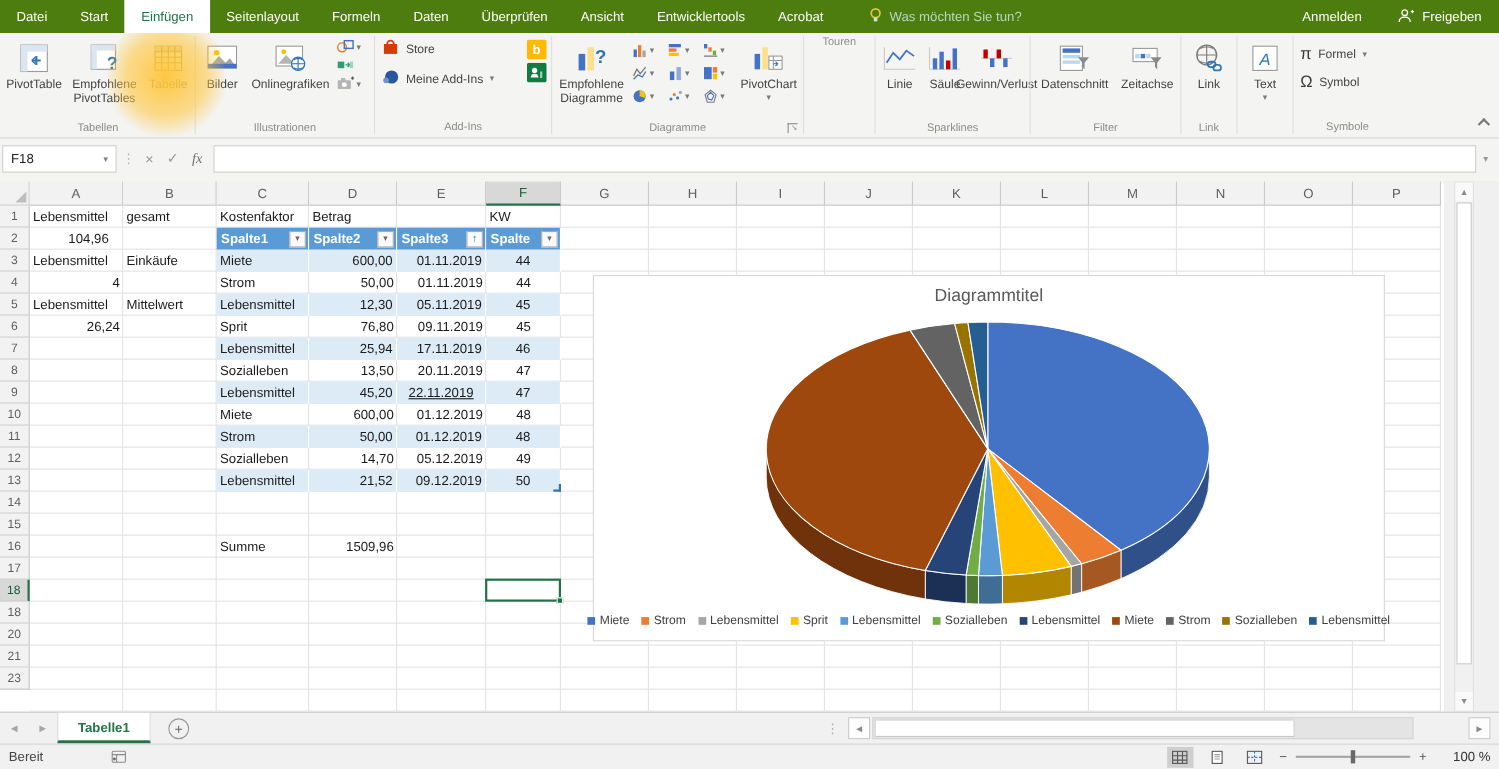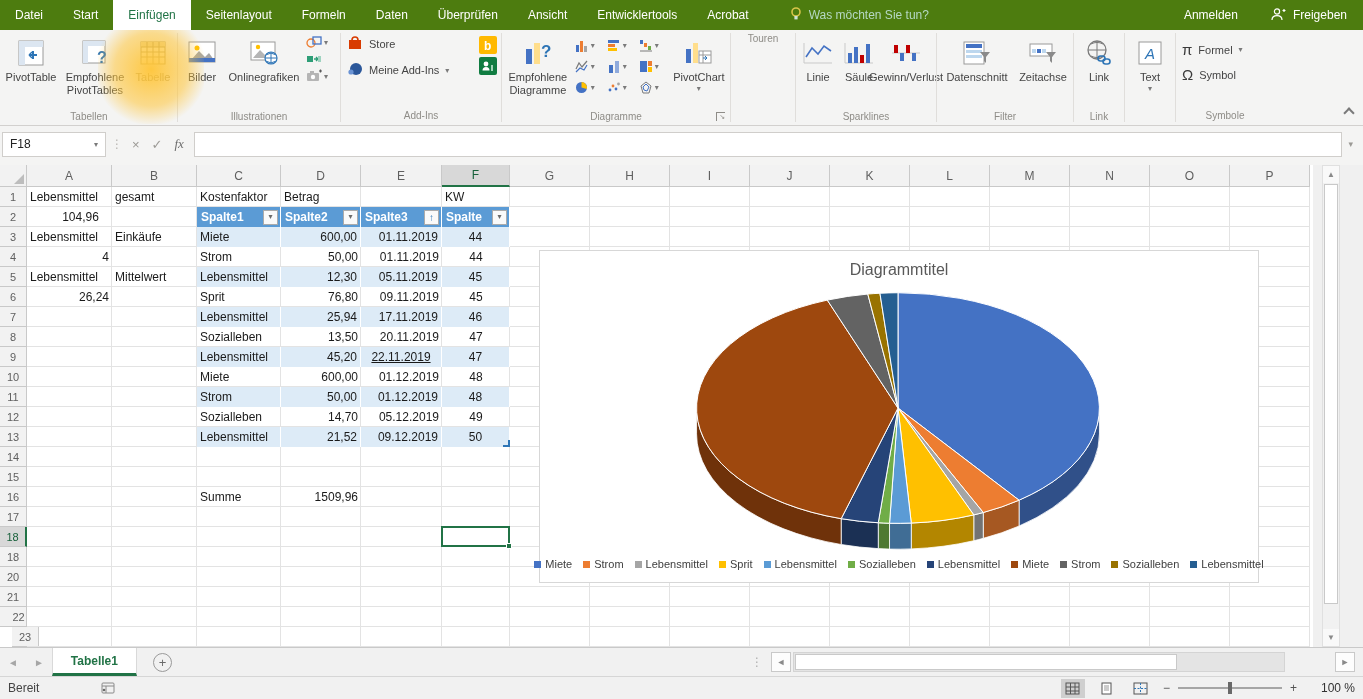--- a/index.html
+++ b/index.html
@@ -627,21 +627,21 @@
       <div class="rh" style="top: 262px;">13</div>
       <div class="rh" style="top: 282px;">14</div>
       <div class="rh" style="top: 302px;">15</div>
       <div class="rh" style="top: 322px;">16</div>
       <div class="rh" style="top: 342px;">17</div>
       <div class="rh rh-sel" style="top: 362px;">18</div>
       <div class="rh" style="top: 382px;">18</div>
       <div class="rh" style="top: 402px;">20</div>
       <div class="rh" style="top: 422px;">21</div>
       <div class="rh" style="top: 442px; padding-left: 11px;">22</div>
-      <div class="rh" style="top: 462px; margin-left: 12px;">23</div>
+      <div class="rh" style="top: 442px;">23</div>
       <div class="gv" style="left: 111px; top: 22px; height: 460px;"></div>
       <div class="gv" style="left: 196px; top: 22px; height: 460px;"></div>
       <div class="gv" style="left: 280px; top: 22px; height: 460px;"></div>
       <div class="gv" style="left: 360px; top: 22px; height: 460px;"></div>
       <div class="gv" style="left: 441px; top: 22px; height: 460px;"></div>
       <div class="gv" style="left: 509px; top: 22px; height: 460px;"></div>
       <div class="gv" style="left: 589px; top: 22px; height: 460px;"></div>
       <div class="gv" style="left: 669px; top: 22px; height: 460px;"></div>
       <div class="gv" style="left: 749px; top: 22px; height: 460px;"></div>
       <div class="gv" style="left: 829px; top: 22px; height: 460px;"></div>

